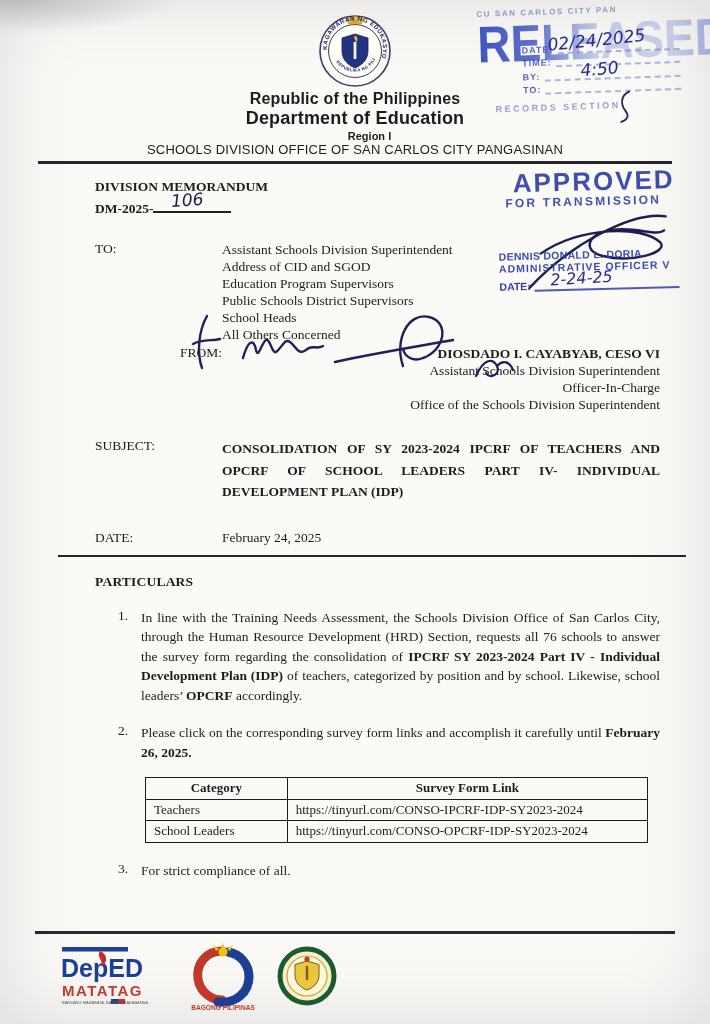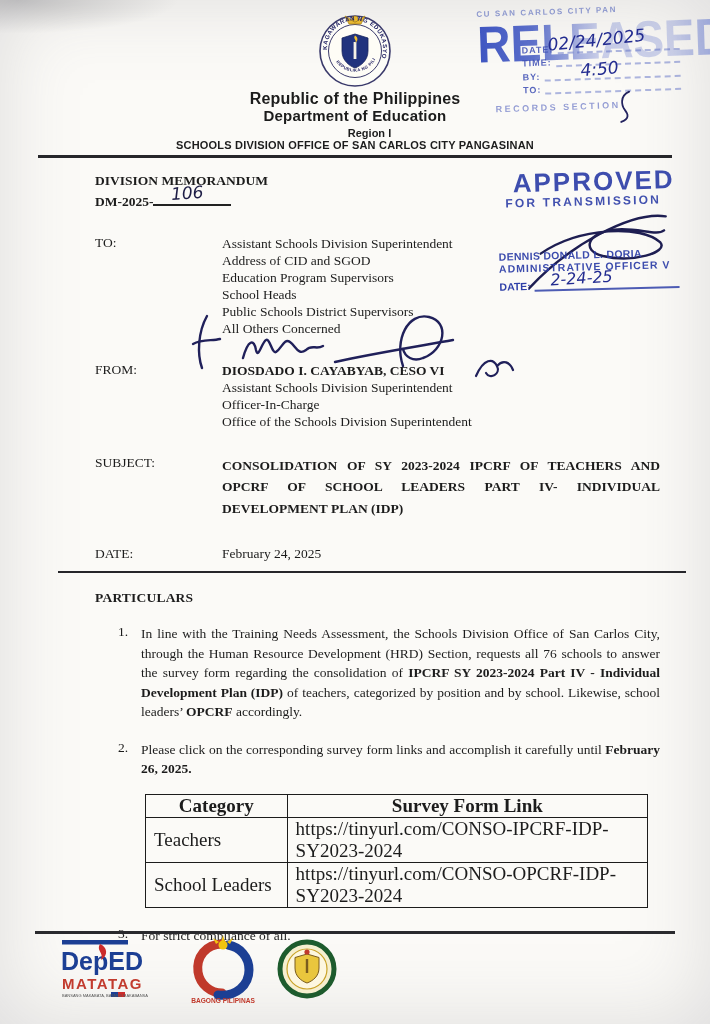--- a/index.html
+++ b/index.html
@@ -10,23 +10,23 @@
     font-family:"Liberation Serif", serif; color:#1c1c1c;
   }
   .smudge-tl { position:absolute; left:0; top:0; width:180px; height:34px;
     background: radial-gradient(ellipse at 10% 0%, rgba(110,110,115,.35), rgba(110,110,115,0) 70%); }
 
   
   .hdr { text-align:center; padding-top:10px; }
   .seal { display:block; margin:0 auto; }
   .gothic { font-family:Liberation Sans, sans-serif; font-weight:700; line-height:1.12; letter-spacing:.2px; }
   .hdr-republic { font-size:16px; }
-  .hdr-dept { font-size:15px; }
+  .hdr-dept { font-size:18px; }
   .hdr-region { font-family:"Liberation Sans", sans-serif; font-weight:700; font-size:11px; margin-top:2px;margin-left:29px; }
-  .hdr-office { font-family:"Liberation Sans", sans-serif; font-weight:700; font-size:11px; letter-spacing:.2px; }
+  .hdr-office { font-family:"Liberation Sans", sans-serif; font-weight:400; font-size:13px; letter-spacing:.2px; }
   .rule-top { height:3px; background:#26262a; width:634px; margin:4px auto 0; }
 
   
   .stamp-rel { position:absolute; left:478px; top:6px; width:225px; transform:rotate(-2deg);
     font-family:"Liberation Sans", sans-serif; color:#4152b8; z-index:5; }
   .rel-top { font-size:8px; font-weight:700; letter-spacing:1.6px; color:#7583c6; opacity:.8; white-space:nowrap; }
   .rel-main { position:relative; height:88px; }
   .rel-word { position:absolute; left:0; top:0; font-size:46px; font-weight:800; line-height:1;
     transform:scaleY(1.12); transform-origin:left top;
     background:linear-gradient(90deg, rgba(52,76,190,.95) 0%, rgba(52,76,190,.8) 22%,
@@ -58,43 +58,43 @@
   .doc-main { position:relative; padding:0 50px 0 95px; font-size:13.5px; }
   .b { font-weight:700; }
   .memo-head { margin-top:14px; line-height:1.3; }
   .memo-num { margin-top:1px; }
   .num-line { display:inline-block; position:relative; width:78px; border-bottom:2px solid #222; height:14px; vertical-align:baseline; }
   .num-val { position:absolute; left:18px; top:-8px; font-size:17px; transform:rotate(-4deg); color:#1d1d46; }
 
   .kv { display:grid; grid-template-columns:127px 1fr; }
   .to-block { margin-top:24px; }
   .to-block .v div, .from-titles div { line-height:17px; }
-  .from-block { margin-top:25px; position:relative; }
+  .from-block { margin-top:2px; position:relative;text-align:right; }
   .from-name { line-height:17px; }
   .subject-block { margin-top:25px; }
   .subject-text { text-align:justify; line-height:21.5px; }
   .date-block { margin-top:27px; }
   .rule-mid { height:2px; background:#26262a; margin:9px 0 0 -37px; width:628px; }
 
   .part-head { text-align:left; font-weight:700; margin-top:17px; letter-spacing:.2px; }
   .p-item { display:grid; grid-template-columns:23px 1fr; margin:18px 0 0 23px; }
   .p-text { text-align:justify; line-height:19.5px; }
-  .survey-table { border-collapse:collapse; margin:15px 12px 0 50px; font-size:19px; }
+  .survey-table { border-collapse:collapse; margin:15px 12px 0 50px; font-size:13px; }
   .survey-table th, .survey-table td { border:1.6px solid #1c1c1c; padding:0 8px; height:20.5px; }
   .survey-table th { font-weight:700; text-align:center; }
   .col-cat { width:128px; } .col-link { width:352px; }
 
   
   .sig-main { position:absolute; left:185px; top:308px; z-index:4; }
   .sig-tail { position:absolute; left:472px; top:352px; z-index:4; }
 
   
   .footer { position:absolute; left:0; right:0; top:931px; }
   .footer-rule { height:2.5px; background:#2a2a2e; width:640px; margin:0 auto; }
-  .footer-body { display:flex; margin-top:0; padding:0 22px 0 56px; }
+  .footer-body { display:flex; margin-top:7px; padding:0 22px 0 56px; }
   .logos { display:flex; gap:16px; align-items:center; }
   .addr { margin-left:auto; text-align:right; font-family:"Liberation Sans", sans-serif;
     font-weight:700; font-size:8px; line-height:12.5px; color:#33302c; margin-top:6px; }
 </style>
 </head>
 <body>
 
 <div class="page">
   <div class="smudge-tl"></div>
 
@@ -198,22 +198,22 @@
         <span class="b">DM-2025-</span><span class="num-line"><span class="hand num-val">106</span></span>
       </div>
     </div>
 
     <div class="kv to-block">
       <div>TO:</div>
       <div class="v">
         <div>Assistant Schools Division Superintendent</div>
         <div>Address of CID and SGOD</div>
         <div>Education Program Supervisors</div>
+        <div>Public Schools District Supervisors</div>
         <div>School Heads</div>
-        <div>Public Schools District Supervisors</div>
         <div>All Others Concerned</div>
       </div>
     </div>
 
     <div class="kv from-block">
       <div>FROM:</div>
       <div>
         <div class="b from-name">DIOSDADO I. CAYABYAB, CESO VI</div>
         <div class="from-titles">
           <div>Assistant Schools Division Superintendent</div>

